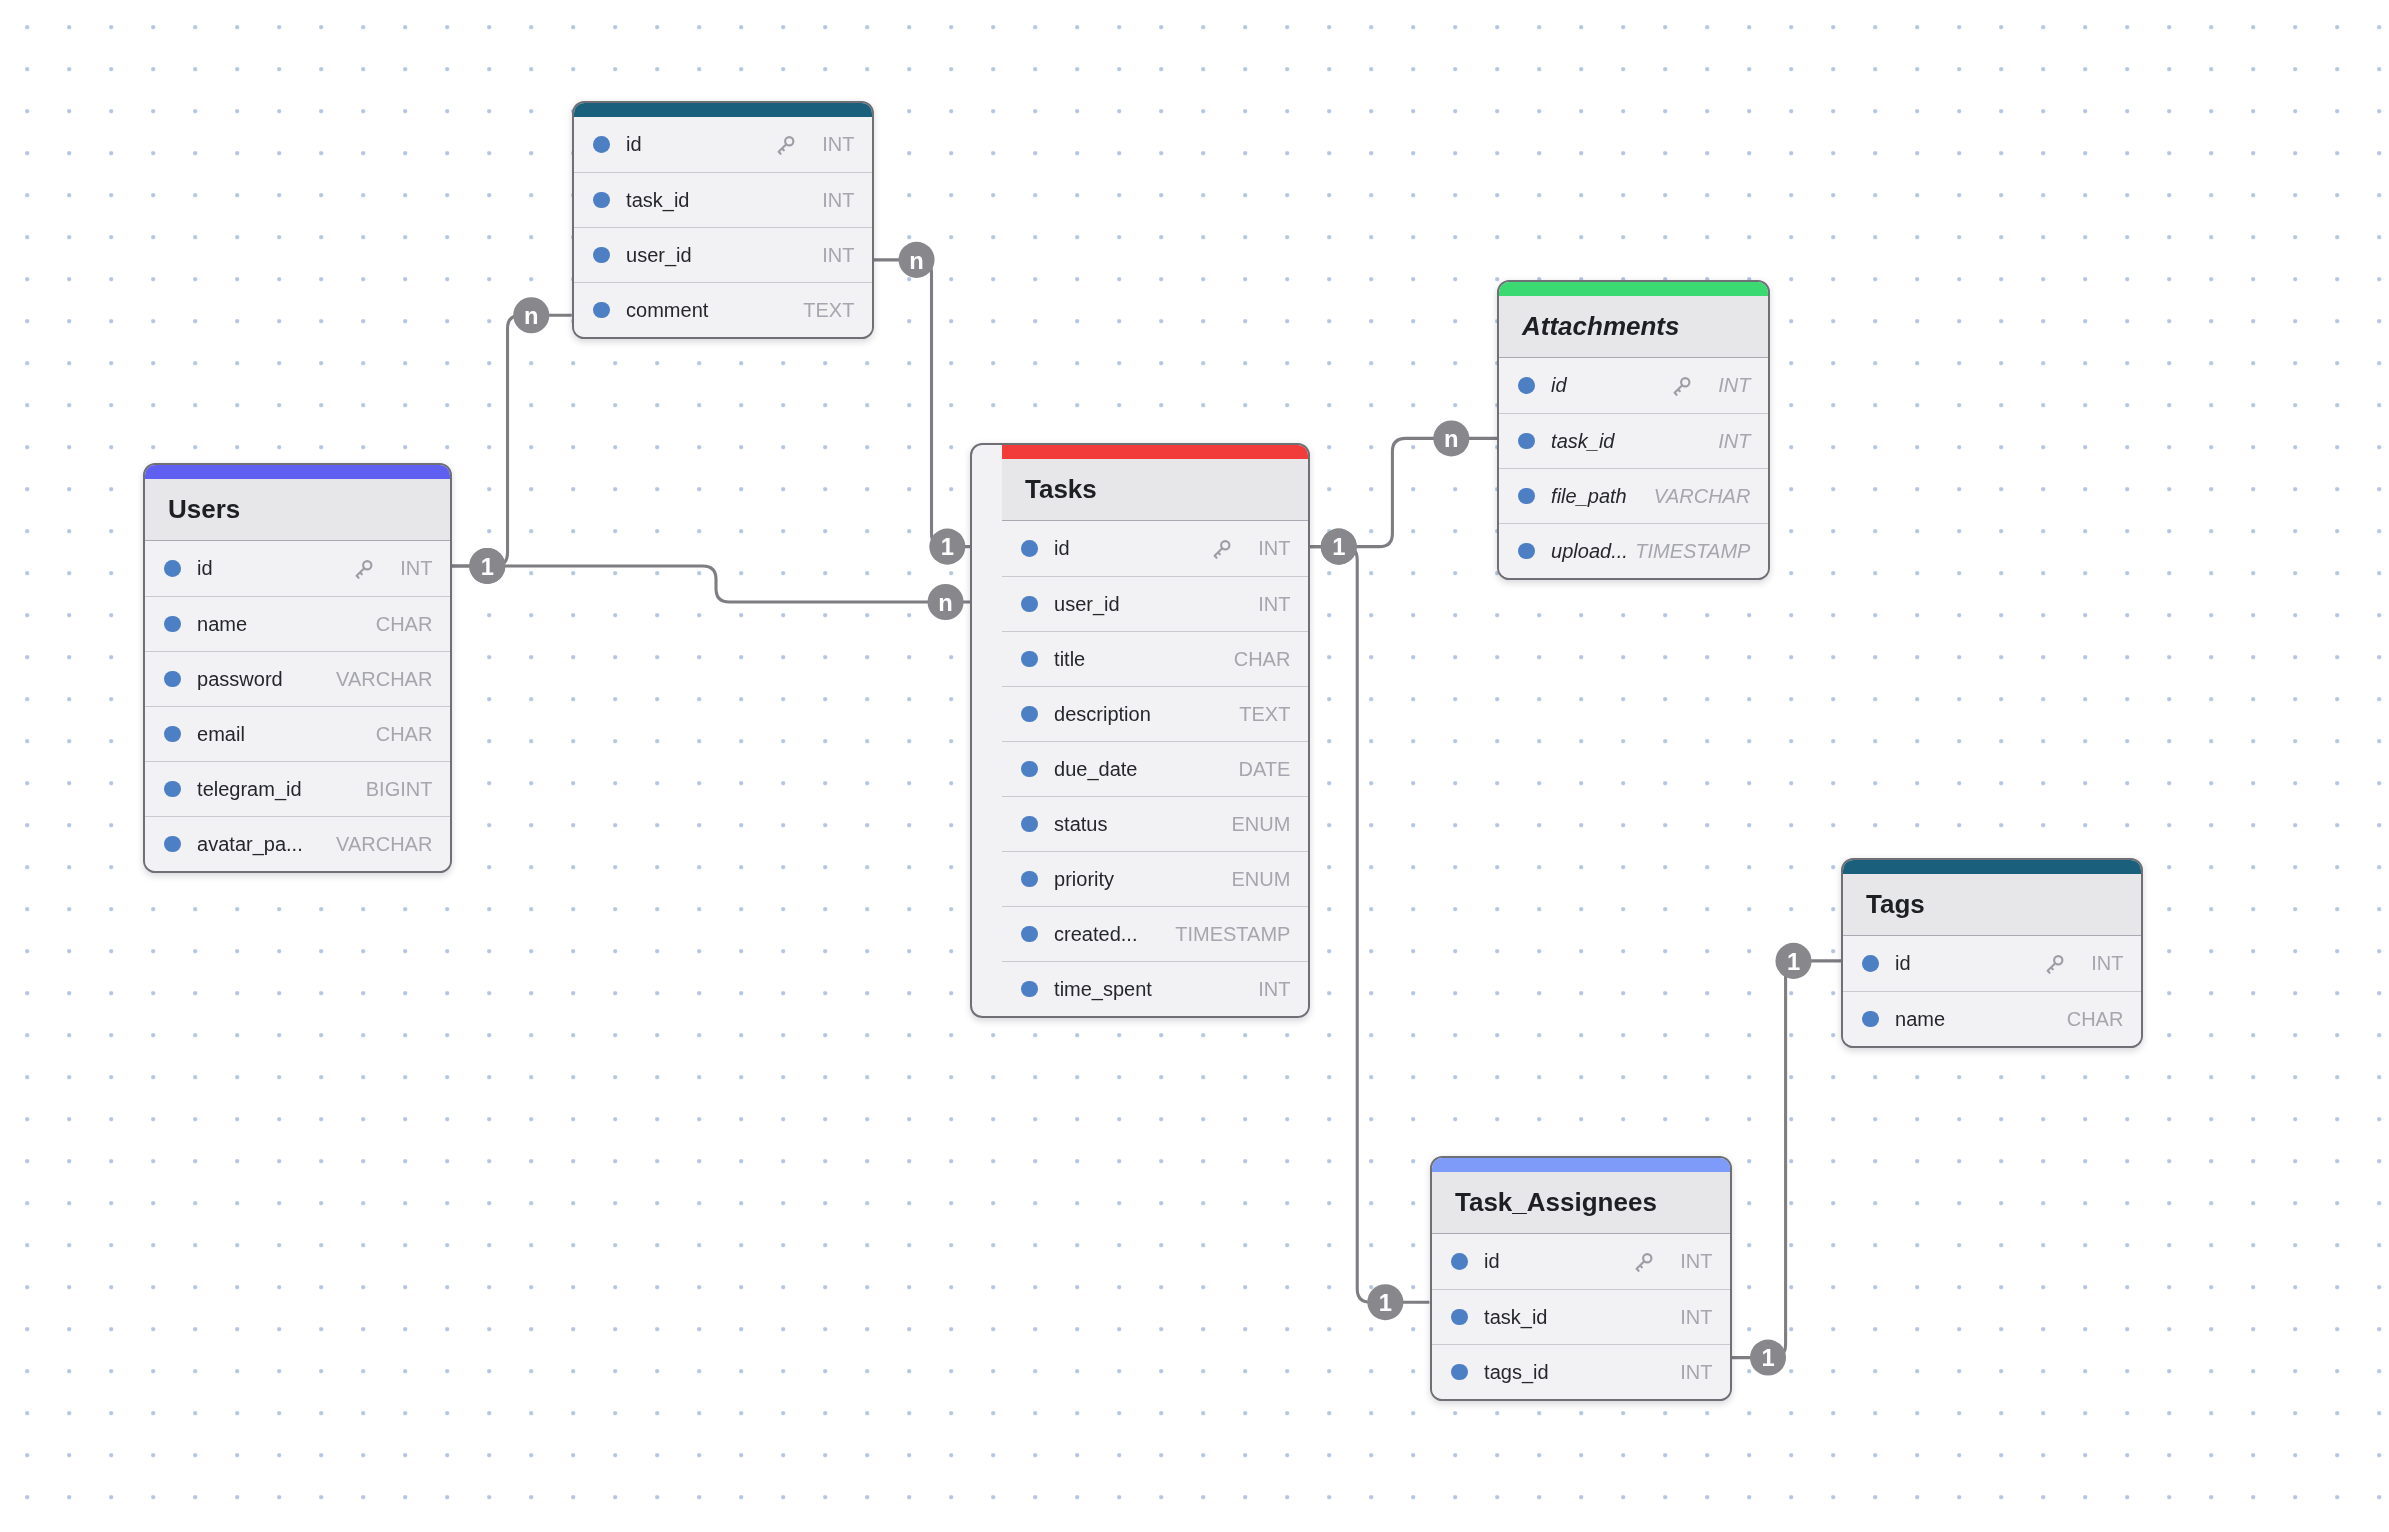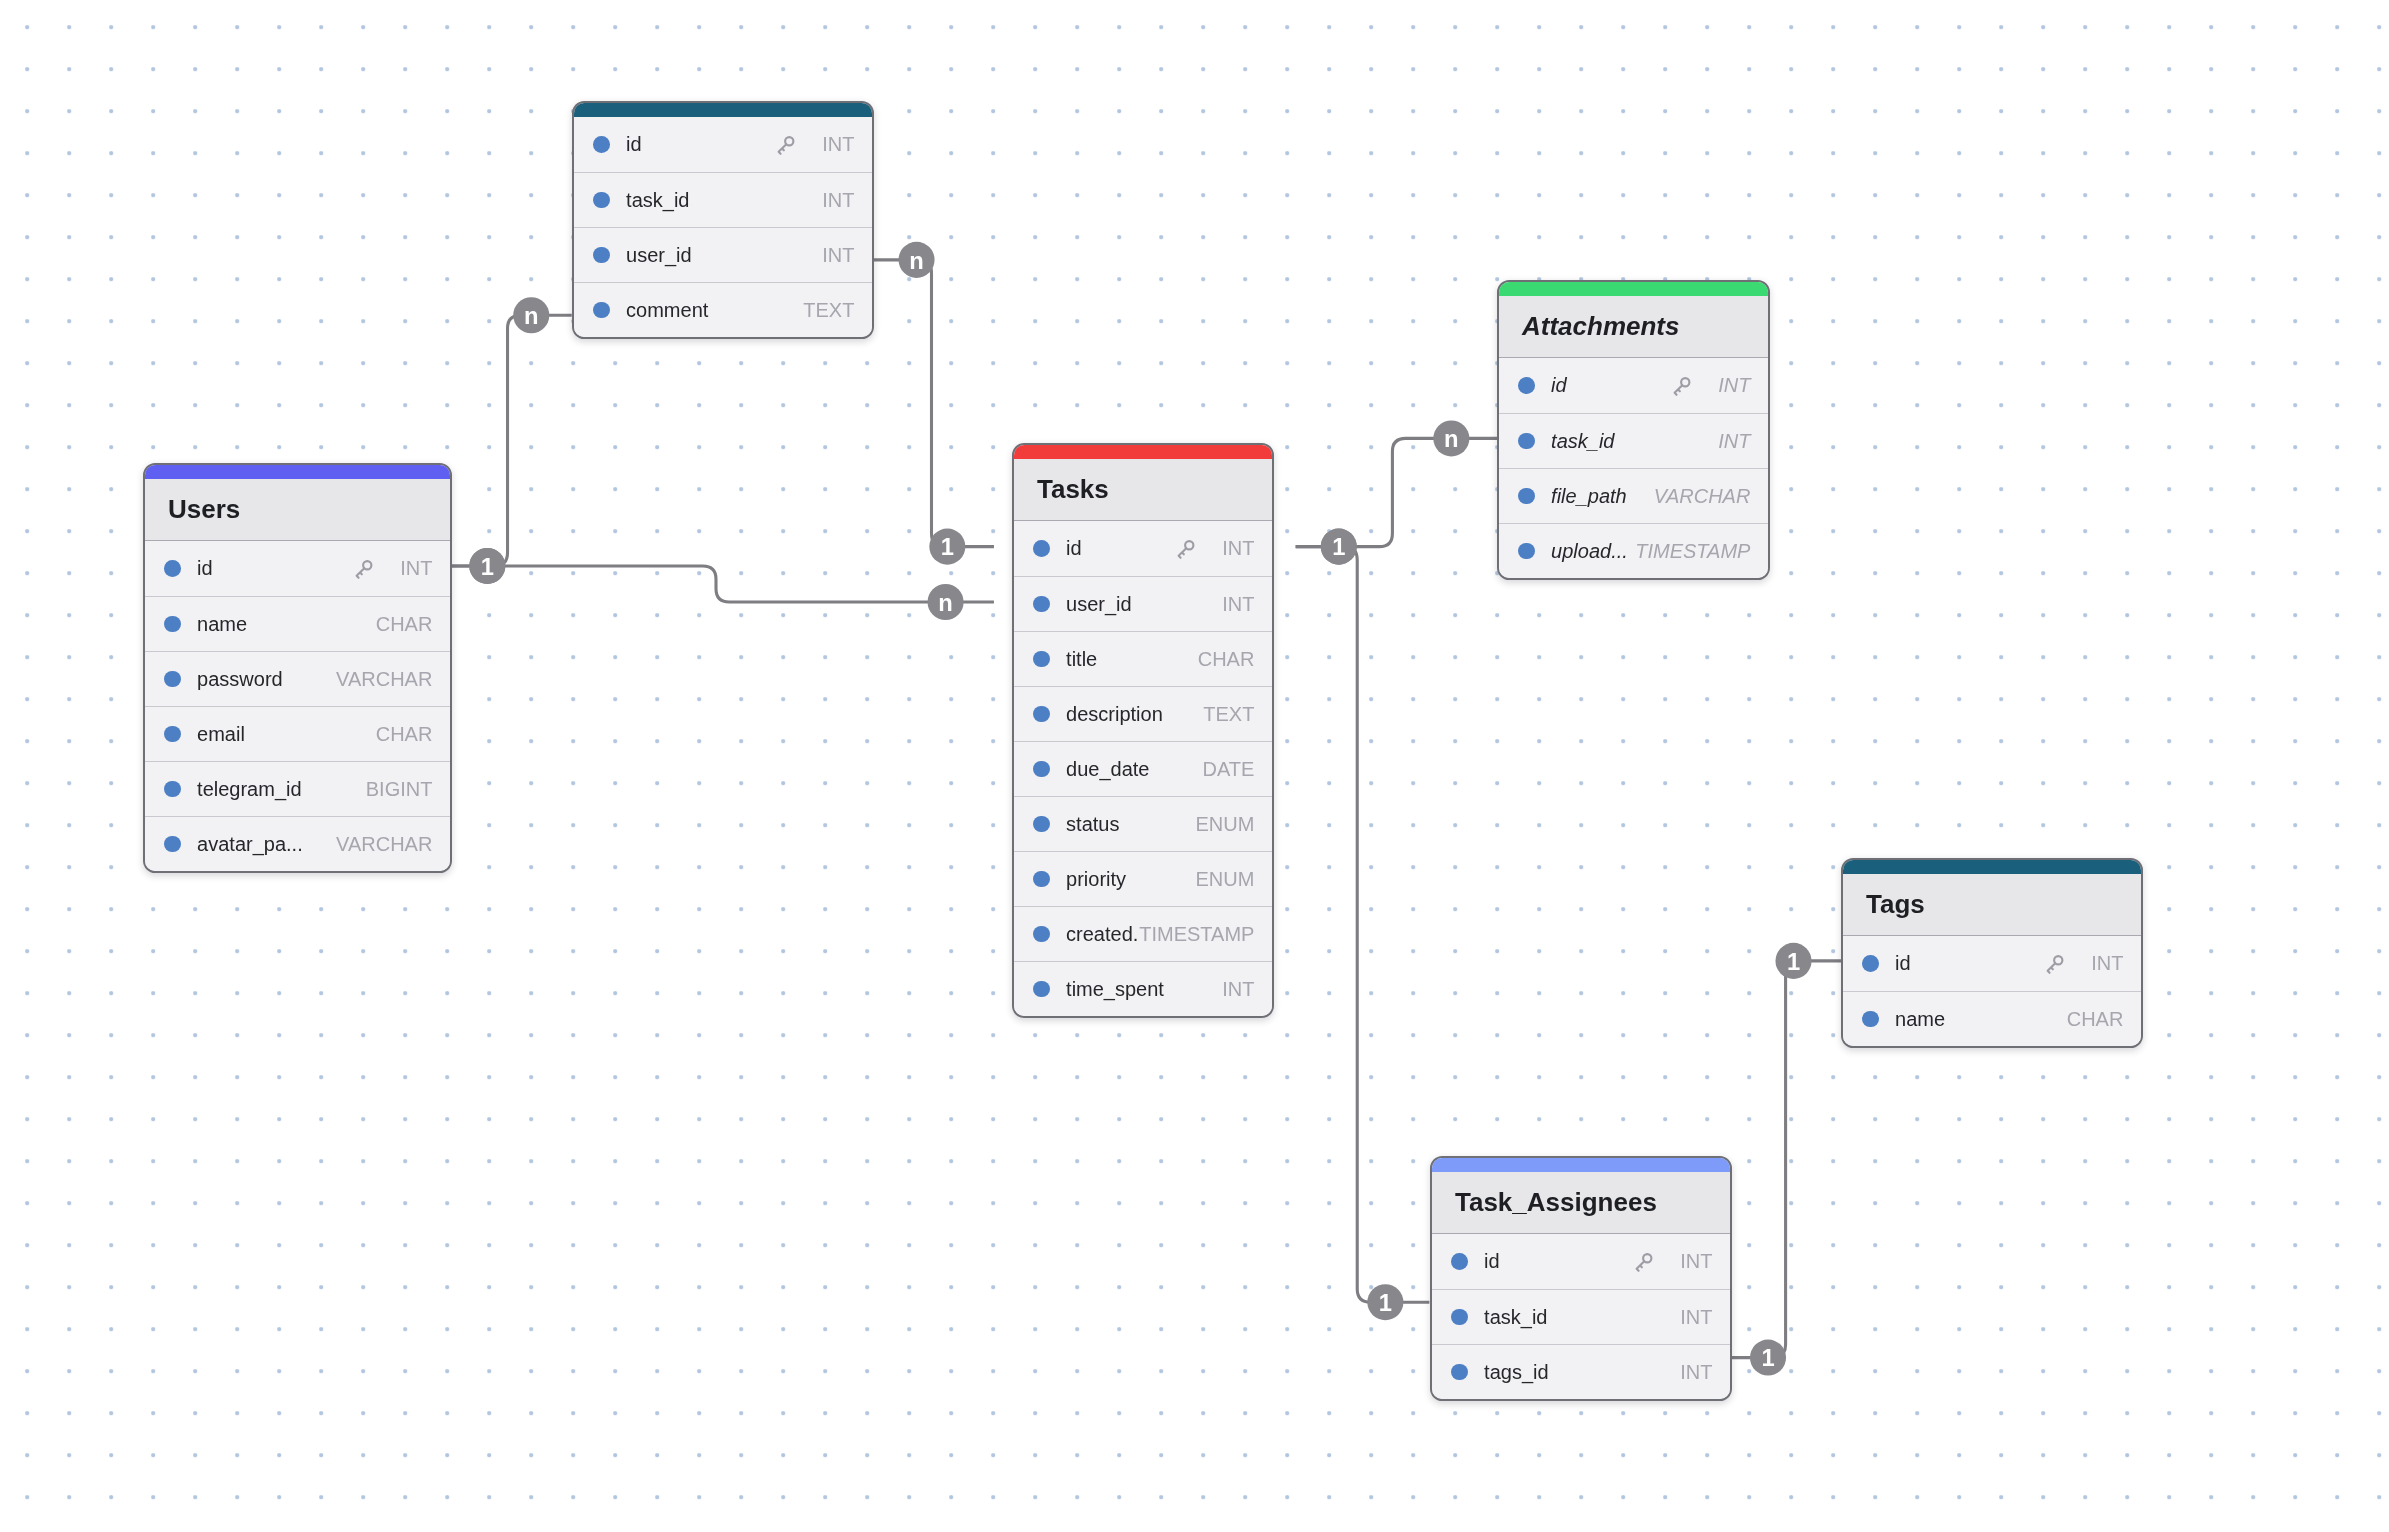--- a/index.html
+++ b/index.html
@@ -214,21 +214,21 @@
           </div>
           <div class="field">
             <span class="field-dot" style="background: rgb(77, 127, 196);"></span>
             <span class="field-name">avatar_pa...</span>
             <span class="field-type">
               <span>VARCHAR</span>
             </span>
           </div>
         </div>
       </div>
-      <div class="table-card" style="left: 1012px; top: 443px; width: 262px;">
+      <div class="table-card" style="left: 970px; top: 443px; width: 340px; padding-left: 30px;">
         <div class="accent" style="background: rgb(242, 60, 60);"></div>
         <div class="table-title">Tasks</div>
         <div class="rows">
           <div class="field">
             <span class="field-dot" style="background: rgb(77, 127, 196);"></span>
             <span class="field-name">id</span>
             <span class="field-type">
               <svg class="key-icon" viewBox="0 0 24 24" fill="none" stroke="#9d9da5" stroke-width="2" stroke-linecap="round" stroke-linejoin="round">
                 <circle cx="15.3" cy="8.7" r="3.9"></circle>
                 <path d="M12.5 11.5 L5.3 18.7 M5.3 18.7 L7.1 20.5 M8.5 15.5 L10.2 17.2"></path>

